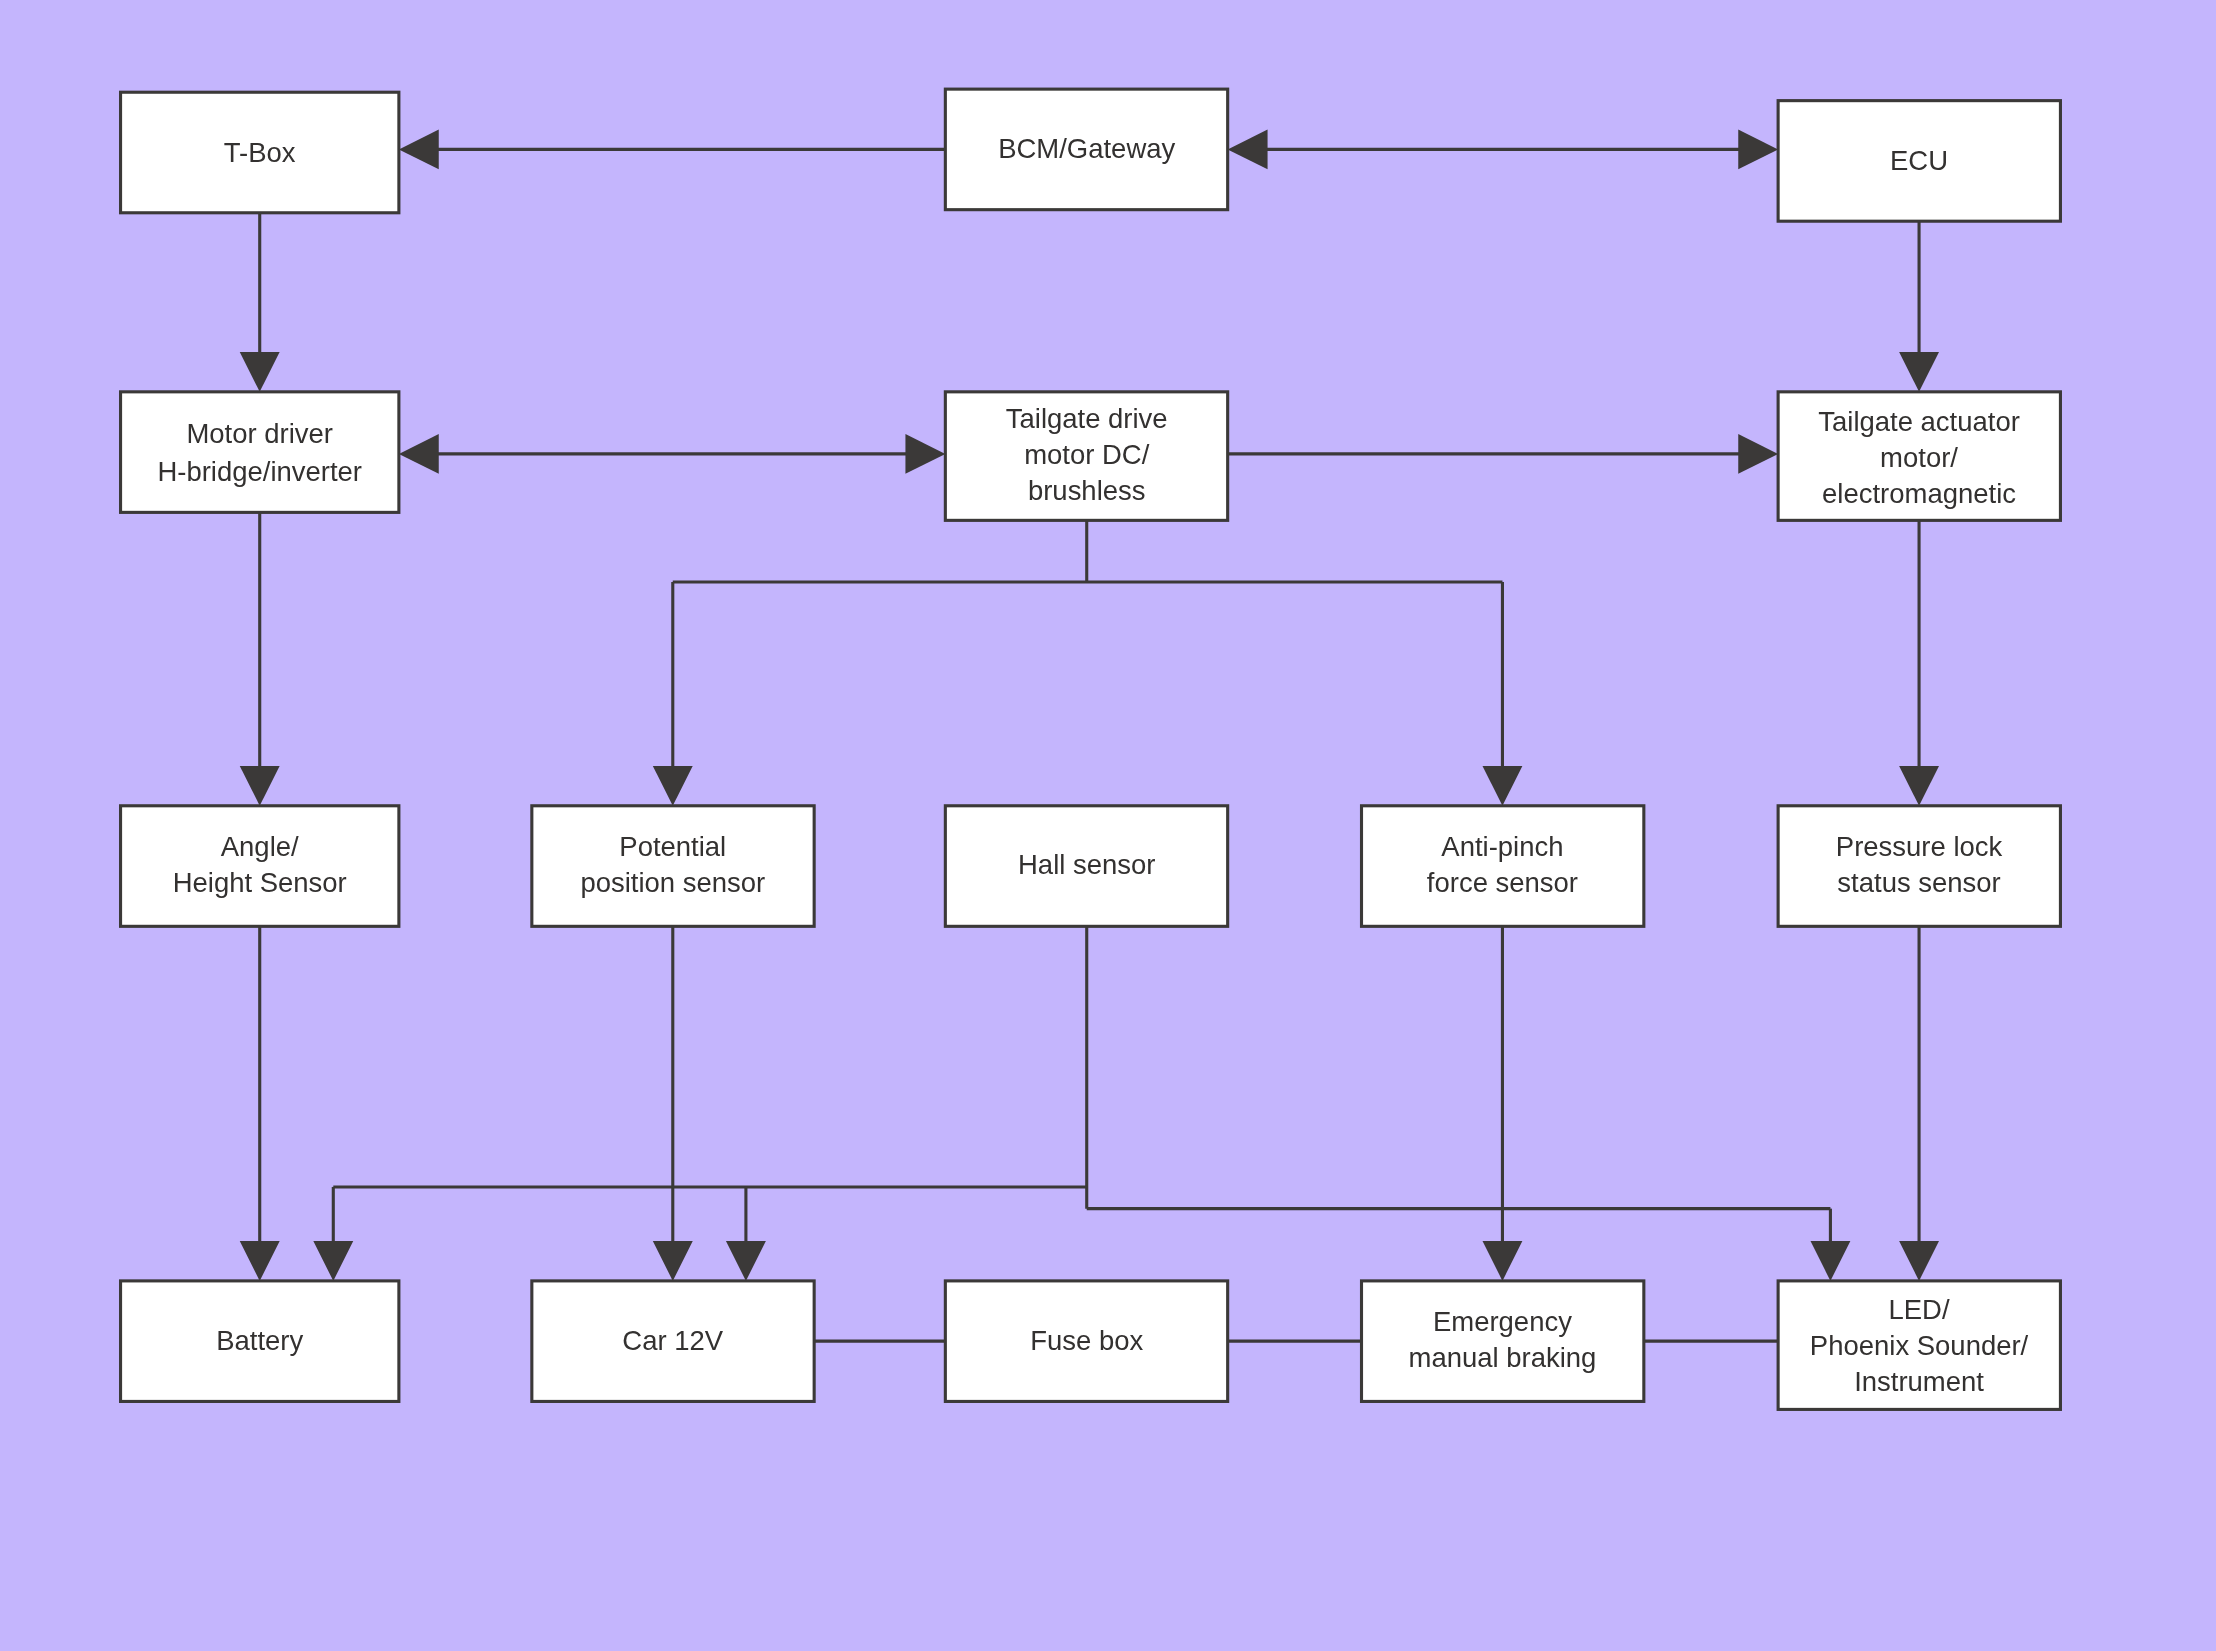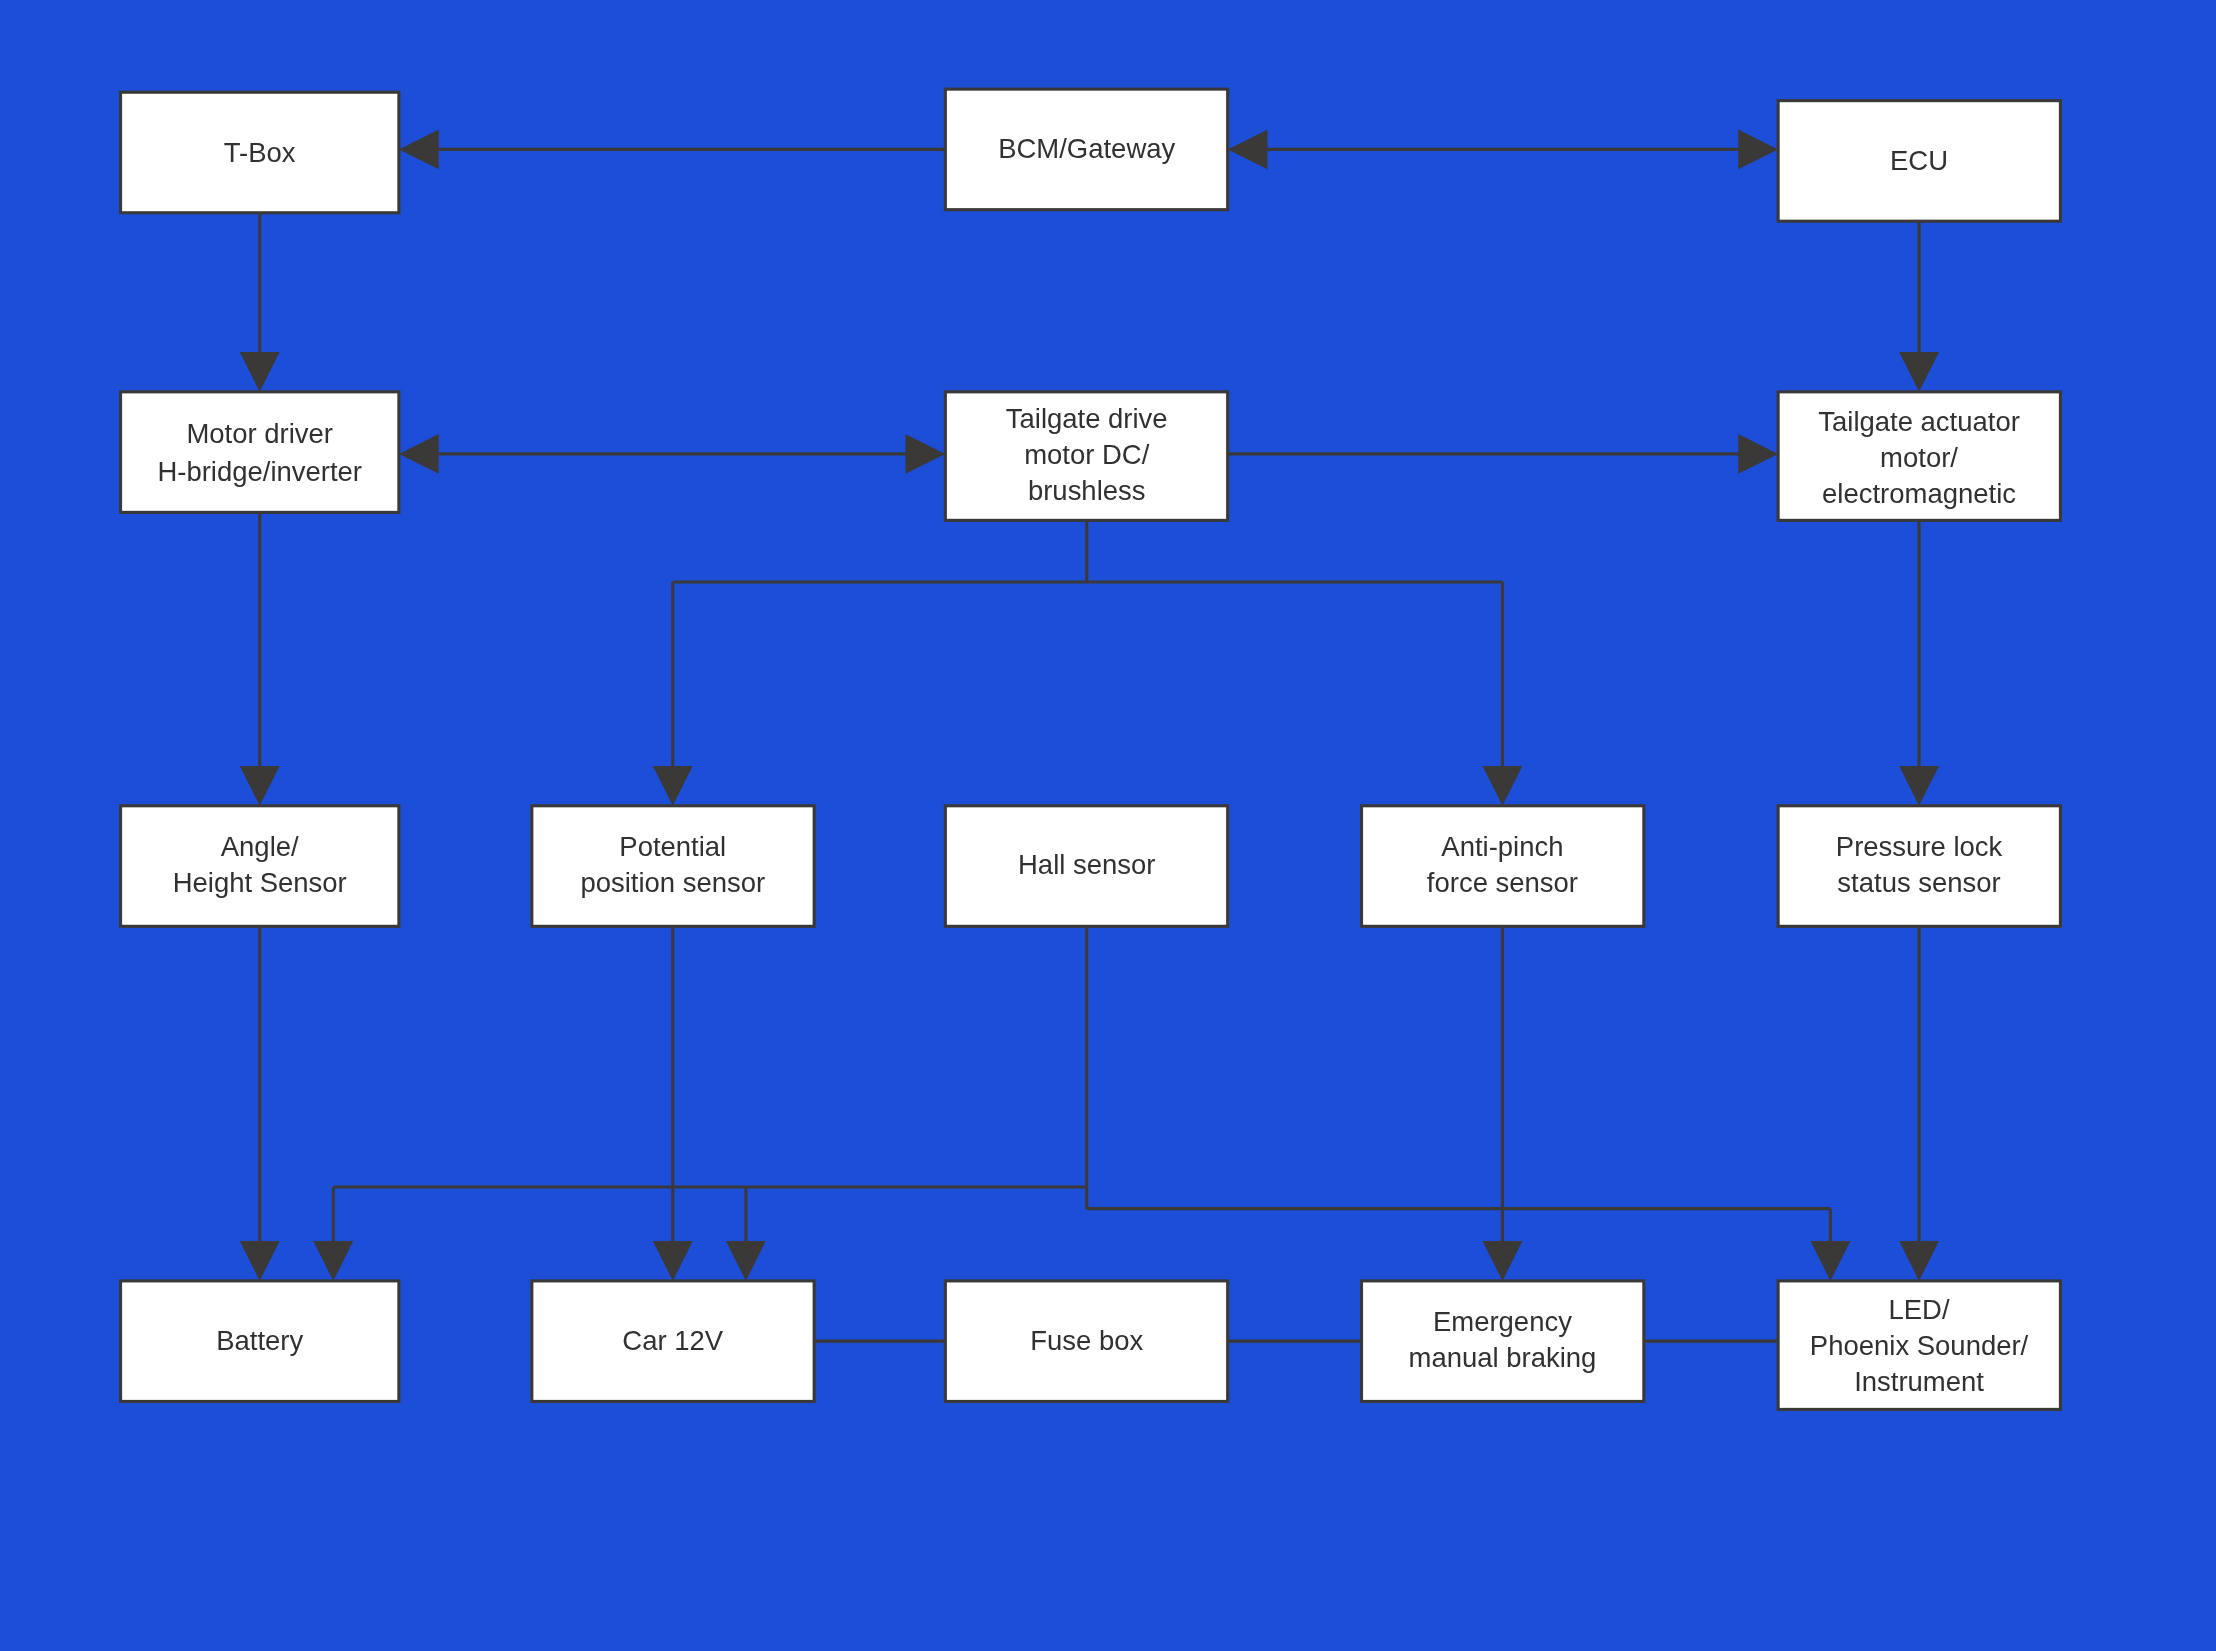--- a/index.html
+++ b/index.html
@@ -7,21 +7,21 @@
     padding: 0;
     background: #ffffff;
   }
   body {
     font-family: "Liberation Sans", sans-serif;
   }
   #diagram-root {
     position: relative;
     width: 2216px;
     height: 1651px;
-    background: #1d4ed8;
+    background: #c4b5fd;
     overflow: hidden;
   }
   svg.diagram-canvas {
     position: absolute;
     inset: 0;
     width: 2216px;
     height: 1651px;
     display: block;
   }
   .node-rect {

